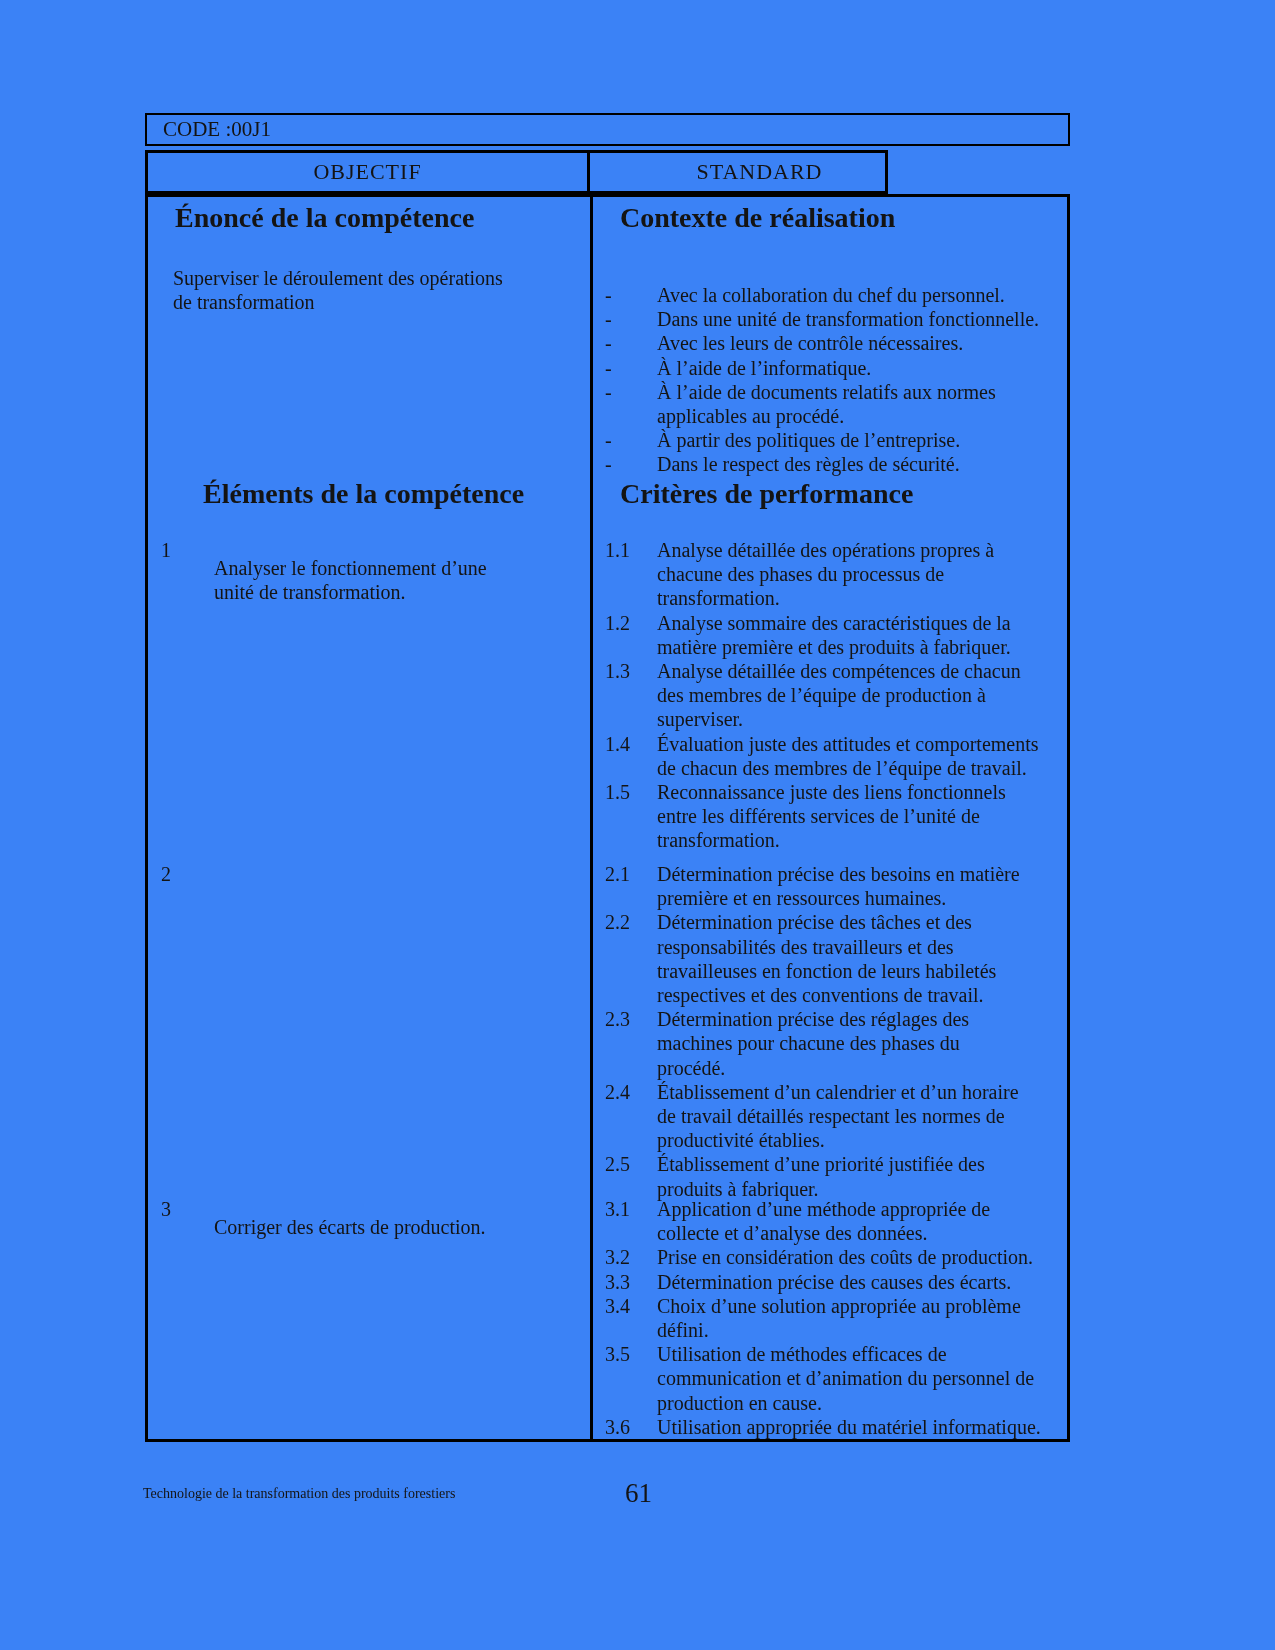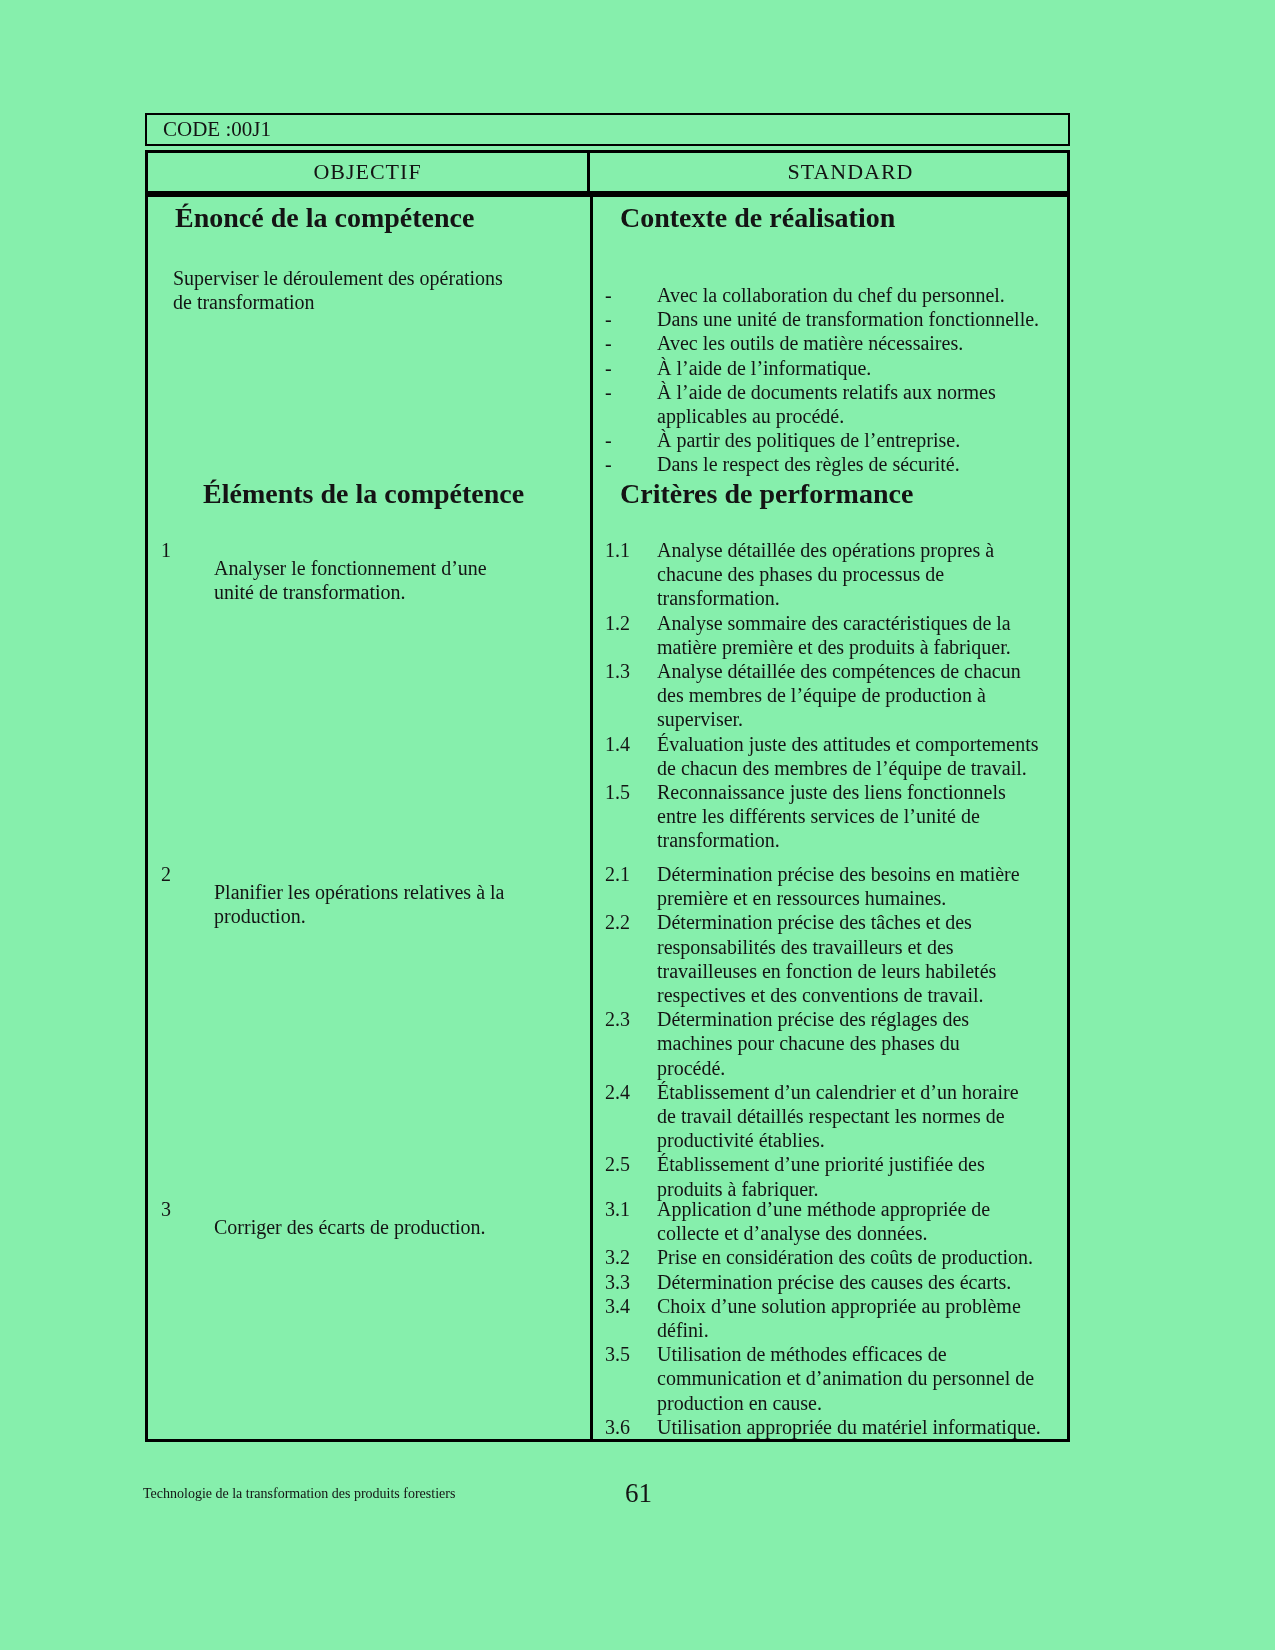--- a/index.html
+++ b/index.html
@@ -1,27 +1,27 @@
 <!DOCTYPE html>
 <html><head>
 <meta charset="utf-8">
 <style>
   html,body{margin:0;padding:0;background:#ffffff;}
   .page{
-    position:relative;width:1275px;height:1650px;background:#86efac;
+    position:relative;width:1275px;height:1650px;background:#3b82f6;
     font-family:"Liberation Serif","DejaVu Serif",serif;color:#141414;
     overflow:hidden;
   }
   .code-box{
     position:absolute;left:145px;top:113px;width:925px;height:33px;
     border:2px solid #000;box-sizing:border-box;
     display:flex;align-items:center;padding-left:16px;font-size:21px;
   }
   .head-row{
-    position:absolute;left:145px;top:150px;width:925px;height:44px;
+    position:absolute;left:145px;top:150px;width:743px;height:44px;
     border:3px solid #000;box-sizing:border-box;display:flex;
   }
   .head-cell{display:flex;align-items:center;justify-content:center;font-size:22px;letter-spacing:1px;}
   .head-cell.left{width:442px;border-right:3px solid #000;box-sizing:border-box;}
   .head-cell.right{flex:1;margin-left:44px;}
   .body-box{
     position:absolute;left:145px;top:194px;width:925px;height:1248px;
     border:3px solid #000;box-sizing:border-box;
   }
   .vdivider{position:absolute;left:442px;top:0;height:100%;width:3px;background:#000;}
@@ -59,42 +59,40 @@
 de transformation</div>
     <h3 class="cellhead" style="left:27px;top:284px;margin-left:28px;">Éléments de la compétence</h3>
 
     <div class="el-row" style="left:13px;top:341px;">
       <span class="mk">1</span>
       <span class="tx">Analyser le fonctionnement d’une
 unité de transformation.</span>
     </div>
     <div class="el-row" style="left:13px;top:665px;">
       <span class="mk">2</span>
-      <span class="tx">Planifier les opérations relatives à la
-production.</span>
     </div>
     <div class="el-row" style="left:13px;top:1000px;">
       <span class="mk">3</span>
       <span class="tx">Corriger des écarts de production.</span>
     </div>
 
     <h3 class="cellhead" style="left:472px;top:8px;">Contexte de réalisation</h3>
 
     <div class="rowlist" style="top:86px;">
       <div class="itemrow">
         <span class="mk">-</span>
         <span class="tx">Avec la collaboration du chef du personnel.</span>
       </div>
       <div class="itemrow">
         <span class="mk">-</span>
         <span class="tx">Dans une unité de transformation fonctionnelle.</span>
       </div>
       <div class="itemrow">
         <span class="mk">-</span>
-        <span class="tx">Avec les outils de matière nécessaires.</span>
+        <span class="tx">Avec les leurs de contrôle nécessaires.</span>
       </div>
       <div class="itemrow">
         <span class="mk">-</span>
         <span class="tx">À l’aide de l’informatique.</span>
       </div>
       <div class="itemrow">
         <span class="mk">-</span>
         <span class="tx">À l’aide de documents relatifs aux normes
 applicables au procédé.</span>
       </div>

